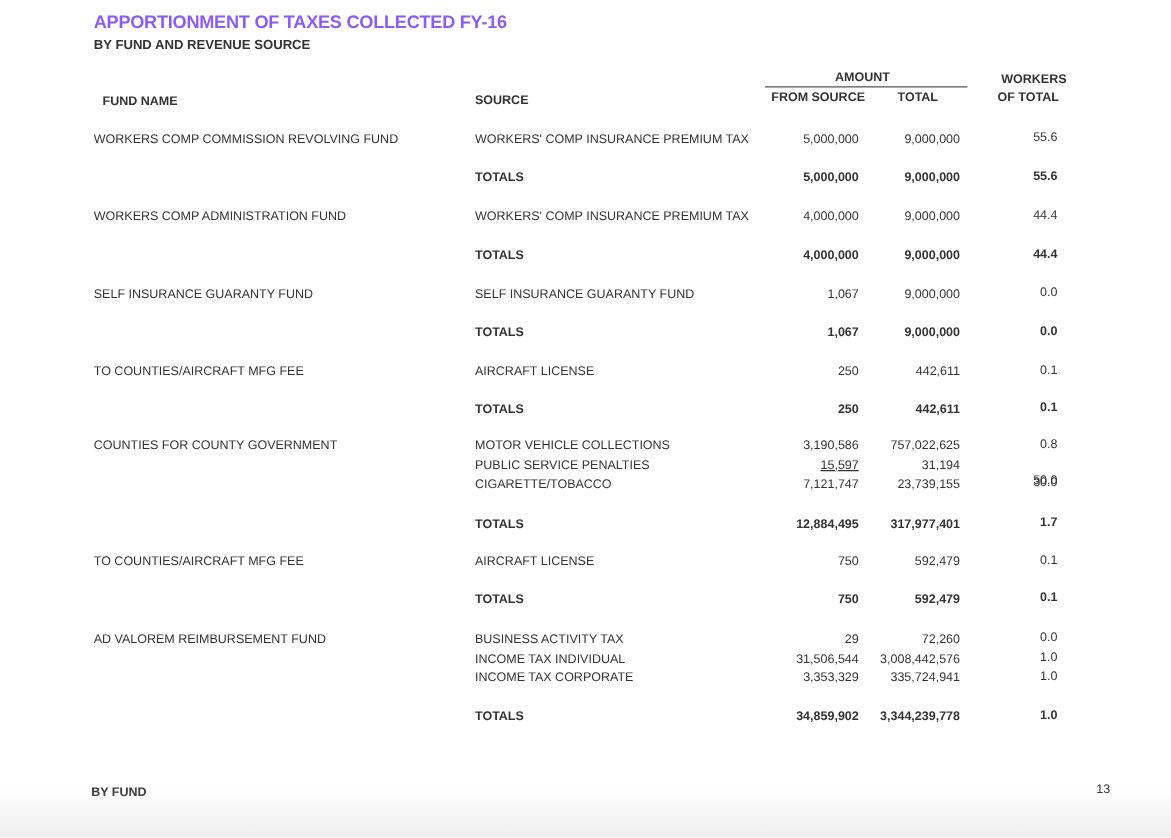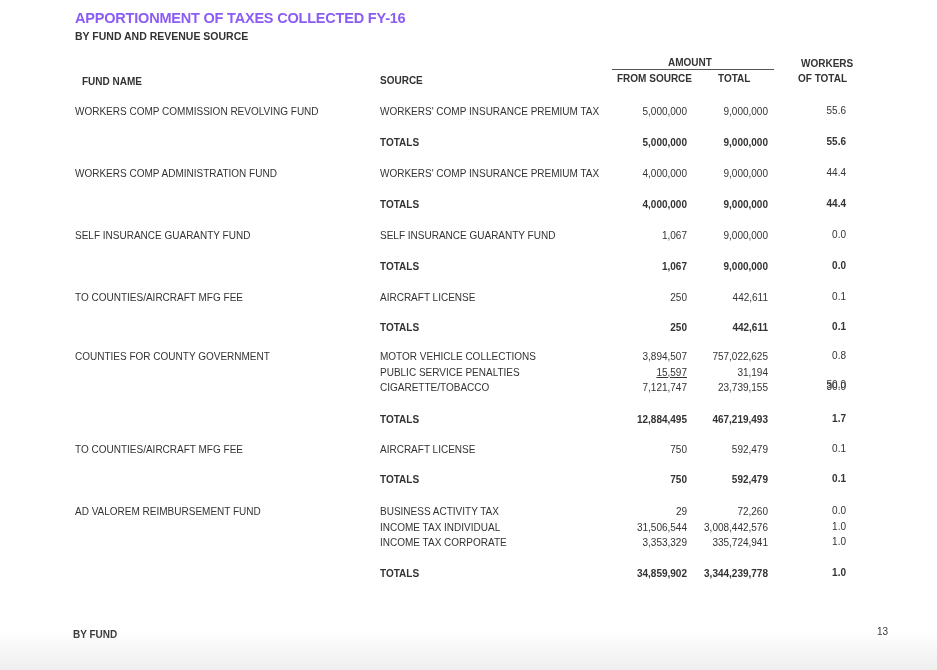--- a/index.html
+++ b/index.html
@@ -75,34 +75,34 @@
     <div class="cell src" style="top: 290px;">AIRCRAFT LICENSE</div>
     <div class="cell from" style="top: 290px;">250</div>
     <div class="cell tot" style="top: 290px;">442,611</div>
     <div class="cell pct" style="top: 289px;">0.1</div>
     <div class="cell src bold" style="top: 320px;">TOTALS</div>
     <div class="cell from bold" style="top: 320px;">250</div>
     <div class="cell tot bold" style="top: 320px;">442,611</div>
     <div class="cell pct bold" style="top: 319px;">0.1</div>
     <div class="cell fund" style="top: 349px;">COUNTIES FOR COUNTY GOVERNMENT</div>
     <div class="cell src" style="top: 349px;">MOTOR VEHICLE COLLECTIONS</div>
-    <div class="cell from" style="top: 349px;">3,894,507</div>
+    <div class="cell from" style="top: 349px;">3,190,586</div>
     <div class="cell tot" style="top: 349px;">757,022,625</div>
     <div class="cell pct" style="top: 348px;">0.8</div>
     <div class="cell src" style="top: 364.5px;">PUBLIC SERVICE PENALTIES</div>
     <div class="cell from" style="top: 364.5px; text-decoration: underline;">15,597</div>
     <div class="cell tot" style="top: 364.5px;">31,194</div>
     <div class="cell pct" style="top: 363.5px; margin-top: 13px;">50.0</div>
     <div class="cell src" style="top: 380px;">CIGARETTE/TOBACCO</div>
     <div class="cell from" style="top: 380px;">7,121,747</div>
     <div class="cell tot" style="top: 380px;">23,739,155</div>
     <div class="cell pct" style="top: 379px;">30.0</div>
     <div class="cell src bold" style="top: 412px;">TOTALS</div>
     <div class="cell from bold" style="top: 412px;">12,884,495</div>
-    <div class="cell tot bold" style="top: 412px;">467,219,493</div>
+    <div class="cell tot bold" style="top: 412px;">317,977,401</div>
     <div class="cell pct bold" style="top: 411px;">1.7</div>
     <div class="cell fund" style="top: 442px;">TO COUNTIES/AIRCRAFT MFG FEE</div>
     <div class="cell src" style="top: 442px;">AIRCRAFT LICENSE</div>
     <div class="cell from" style="top: 442px;">750</div>
     <div class="cell tot" style="top: 442px;">592,479</div>
     <div class="cell pct" style="top: 441px;">0.1</div>
     <div class="cell src bold" style="top: 472px;">TOTALS</div>
     <div class="cell from bold" style="top: 472px;">750</div>
     <div class="cell tot bold" style="top: 472px;">592,479</div>
     <div class="cell pct bold" style="top: 471px;">0.1</div>

